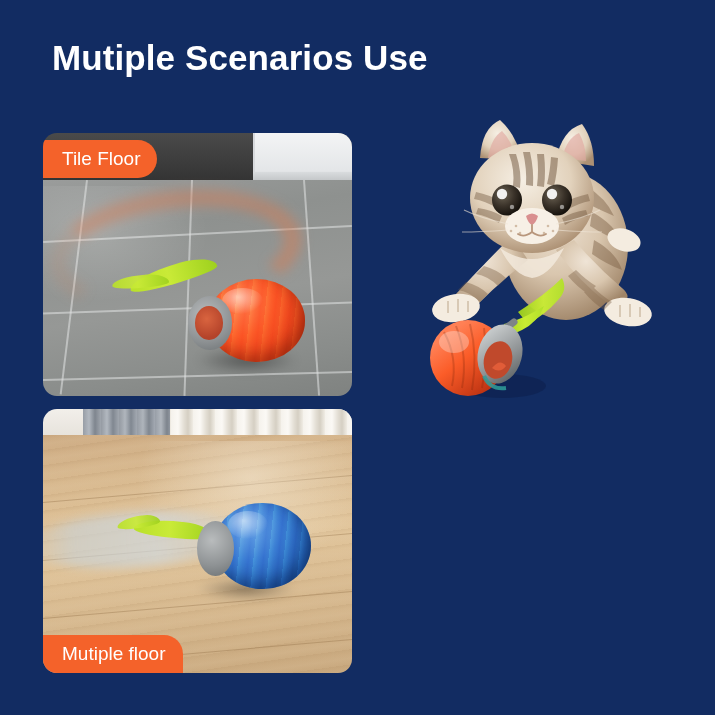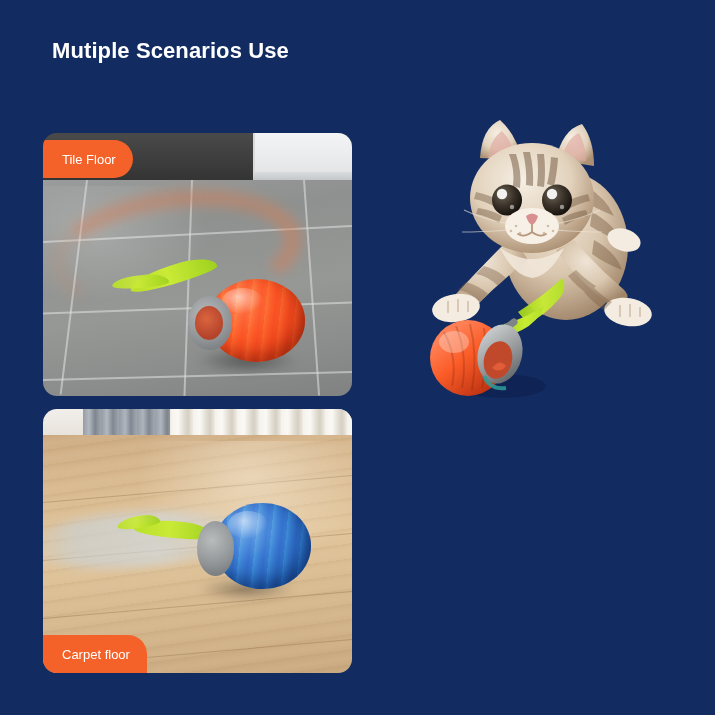--- a/index.html
+++ b/index.html
@@ -9,21 +9,21 @@
     font-family:"Liberation Sans", sans-serif;
     overflow:hidden;
     position:relative;
   }
   #page { position:absolute; inset:0; }
 
   
   .title {
     position:absolute; left:52px; top:38px;
     color:#ffffff;
-    font-size:22px; font-weight:600;
+    font-size:35px; font-weight:600;
     letter-spacing:0.1px;
     white-space:nowrap;
   }
 
   
   .card {
     position:absolute;
     border-radius:14px;
     overflow:hidden;
   }
@@ -32,21 +32,21 @@
   #card-carpet { left:364px; top:409px; width:308px; height:264px; }
   #kitten-zone { position:absolute; left:380px; top:100px; width:300px; height:300px; }
 
   .scene { position:absolute; inset:0; }
 
   
   .badge {
     position:absolute;
     background:#F4622A;
     color:#fff;
-    font-size:13px;
+    font-size:19px;
     font-weight:400;
     display:flex; align-items:center;
     padding:0 17px 0 19px;
     height:38px;
     white-space:nowrap;
     z-index:12;
   }
   .badge-tl { left:0; top:7px;  border-radius:0 19px 19px 0; }
   .badge-bl { left:0; bottom:0; border-radius:0 19px 0 0; }
 
@@ -421,18 +421,18 @@
         <div class="ball-shadow" style="left:4%;top:74%;width:70%;height:20%;"></div>
         <div class="feather" style="left:-40%;top:22%;width:56%;height:15%;transform:rotate(6deg);"></div>
         <div class="feather" style="left:-52%;top:18%;width:30%;height:11%;transform:rotate(-8deg);opacity:.92;"></div>
         <div class="ball ball-blue" style="left:16%;top:6%;width:68%;height:78%;">
           <div class="ball-ridges"></div>
         </div>
         <div class="hub" style="left:4%;top:22%;width:26%;height:50%;"></div>
       </div>
     </div>
     <div class="badge badge-bl">
-      <span>Carpet floor</span>
+      <span>Mutiple floor</span>
     </div>
   </div>
 
 
 </div>
 
 </body></html>

